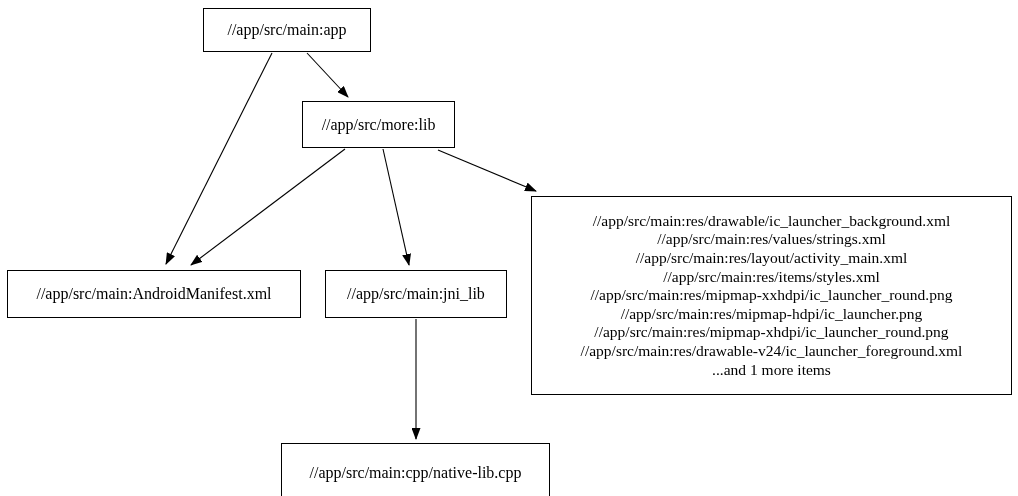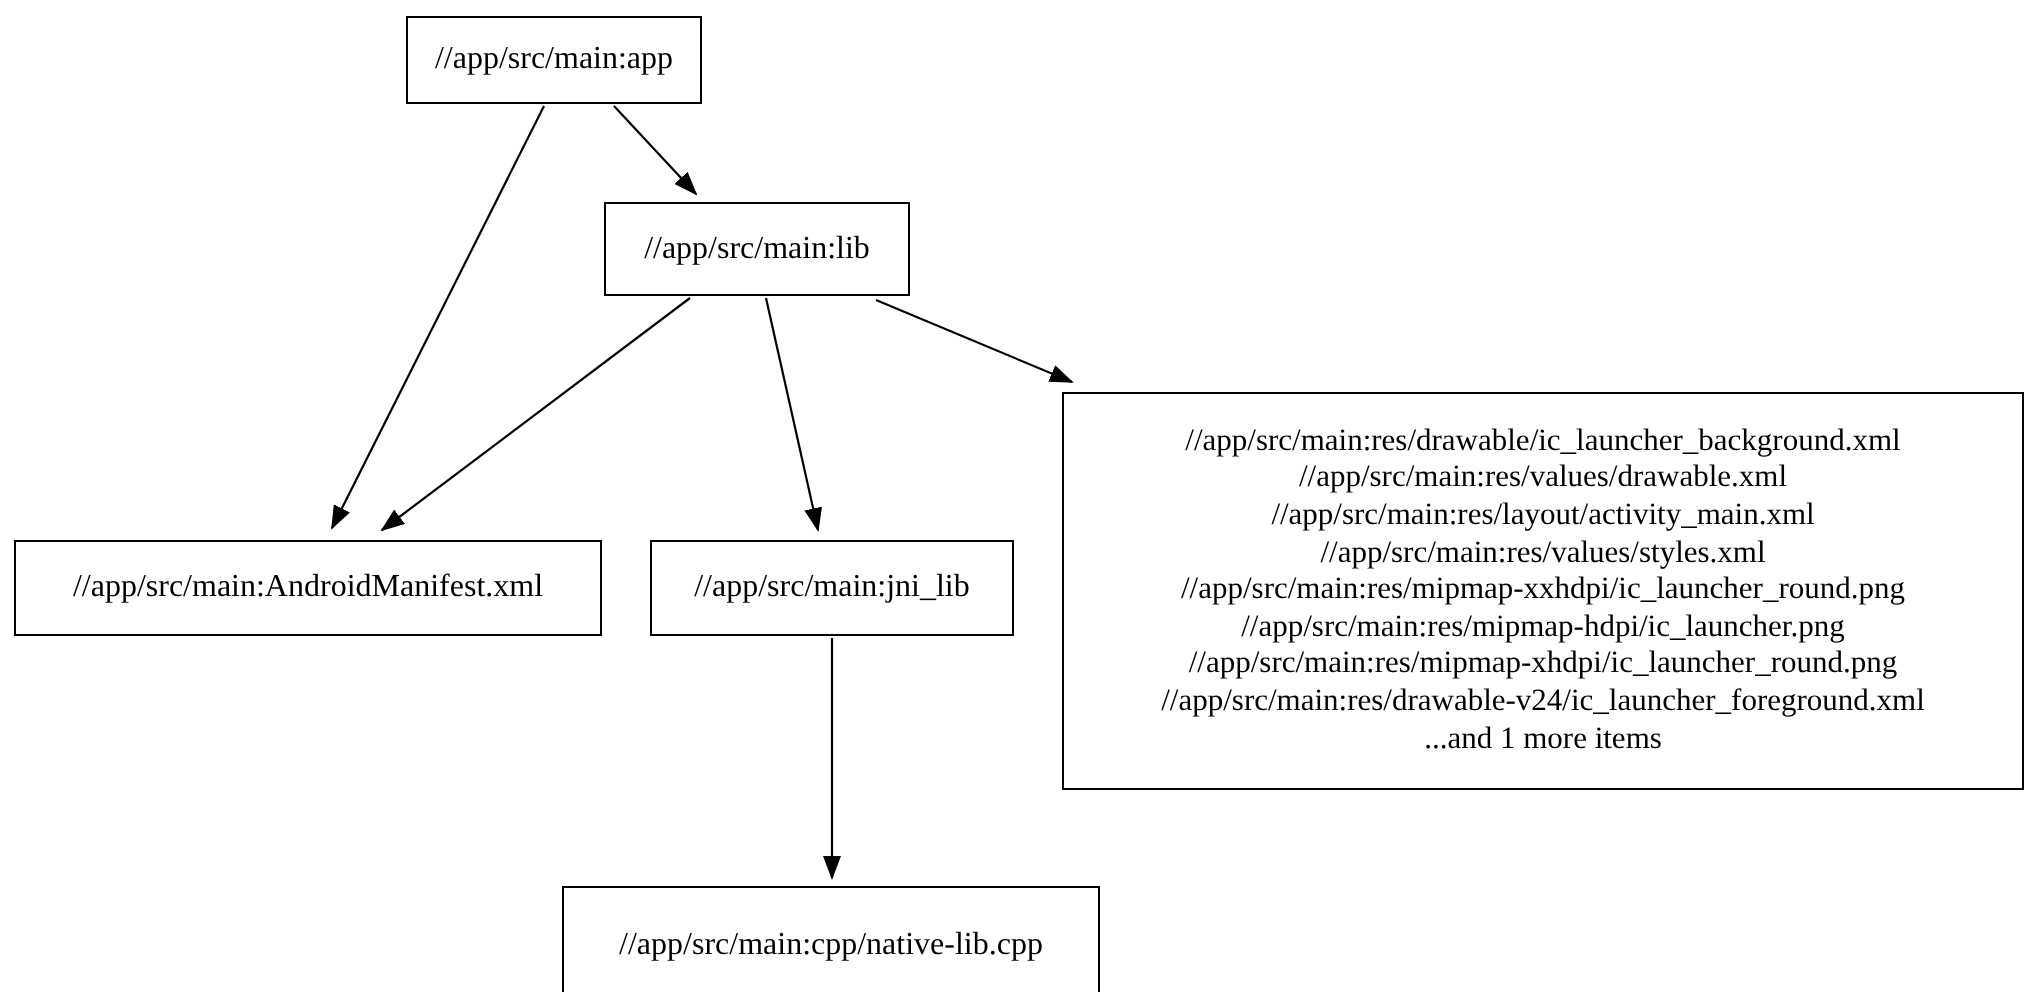--- a/index.html
+++ b/index.html
@@ -35,21 +35,21 @@
     text-align: center;
     font-size: 16px;
     white-space: nowrap;
   }
   .node.multiline {
     flex-direction: column;
     justify-content: center;
     line-height: 18.6px;
     font-size: 15.5px;
   }
-  #node-app            { left: 203px; top: 8px;   width: 148px; height: 44px; text-align: right; }
+  #node-app            { left: 203px; top: 8px;   width: 168px; height: 44px; text-align: right; }
   #node-lib            { left: 302px; top: 101px; width: 153px; height: 47px; }
   #node-manifest       { left: 7px;   top: 270px; width: 294px; height: 48px; }
   #node-jni-lib        { left: 325px; top: 270px; width: 182px; height: 48px; }
   #node-res-group      { left: 531px; top: 196px; width: 481px; height: 199px; }
   #node-native-lib-cpp { left: 281px; top: 443px; width: 269px; height: 60px; }
   .edge-line {
     stroke: #000000;
     stroke-width: 1.1;
     fill: none;
   }
@@ -71,36 +71,36 @@
     <line class="edge-line" x1="383" y1="149" x2="409" y2="265" marker-end="url(#arrowhead)"></line>
     <line class="edge-line" x1="438" y1="150" x2="536" y2="191" marker-end="url(#arrowhead)"></line>
     <line class="edge-line" x1="416" y1="319" x2="416" y2="439" marker-end="url(#arrowhead)"></line>
   </svg>
 
   <div class="node" id="node-app">
     <span>//app/src/main:app</span>
   </div>
 
   <div class="node" id="node-lib">
-    <span>//app/src/main:lib</span>
+    <span>//app/src/more:lib</span>
   </div>
 
   <div class="node" id="node-jni-lib">
     <span>//app/src/main:jni_lib</span>
   </div>
 
   <div class="node" id="node-manifest">
     <span>//app/src/main:AndroidManifest.xml</span>
   </div>
 
   <div class="node multiline" id="node-res-group">
     <div>//app/src/main:res/drawable/ic_launcher_background.xml</div>
-    <div>//app/src/main:res/values/drawable.xml</div>
+    <div>//app/src/main:res/values/strings.xml</div>
     <div>//app/src/main:res/layout/activity_main.xml</div>
-    <div>//app/src/main:res/values/styles.xml</div>
+    <div>//app/src/main:res/items/styles.xml</div>
     <div>//app/src/main:res/mipmap-xxhdpi/ic_launcher_round.png</div>
     <div>//app/src/main:res/mipmap-hdpi/ic_launcher.png</div>
     <div>//app/src/main:res/mipmap-xhdpi/ic_launcher_round.png</div>
     <div>//app/src/main:res/drawable-v24/ic_launcher_foreground.xml</div>
     <div>...and 1 more items</div>
   </div>
 
   <div class="node" id="node-native-lib-cpp">
     <span>//app/src/main:cpp/native-lib.cpp</span>
   </div>

